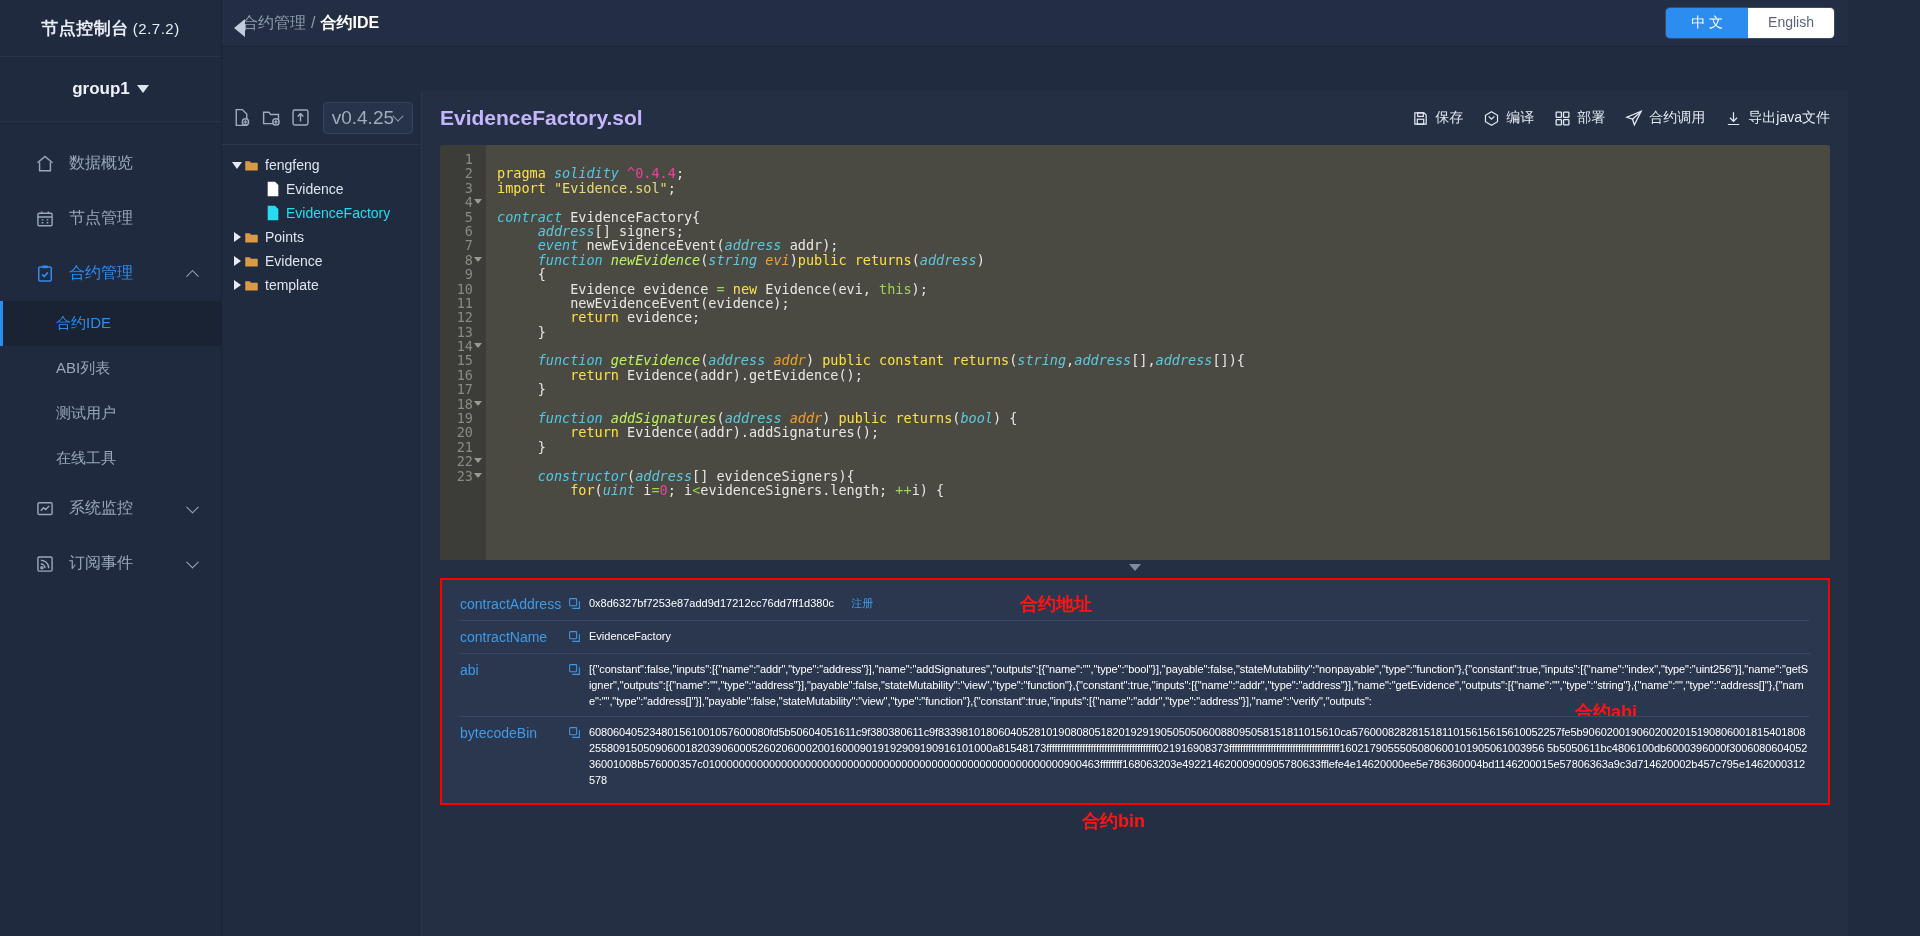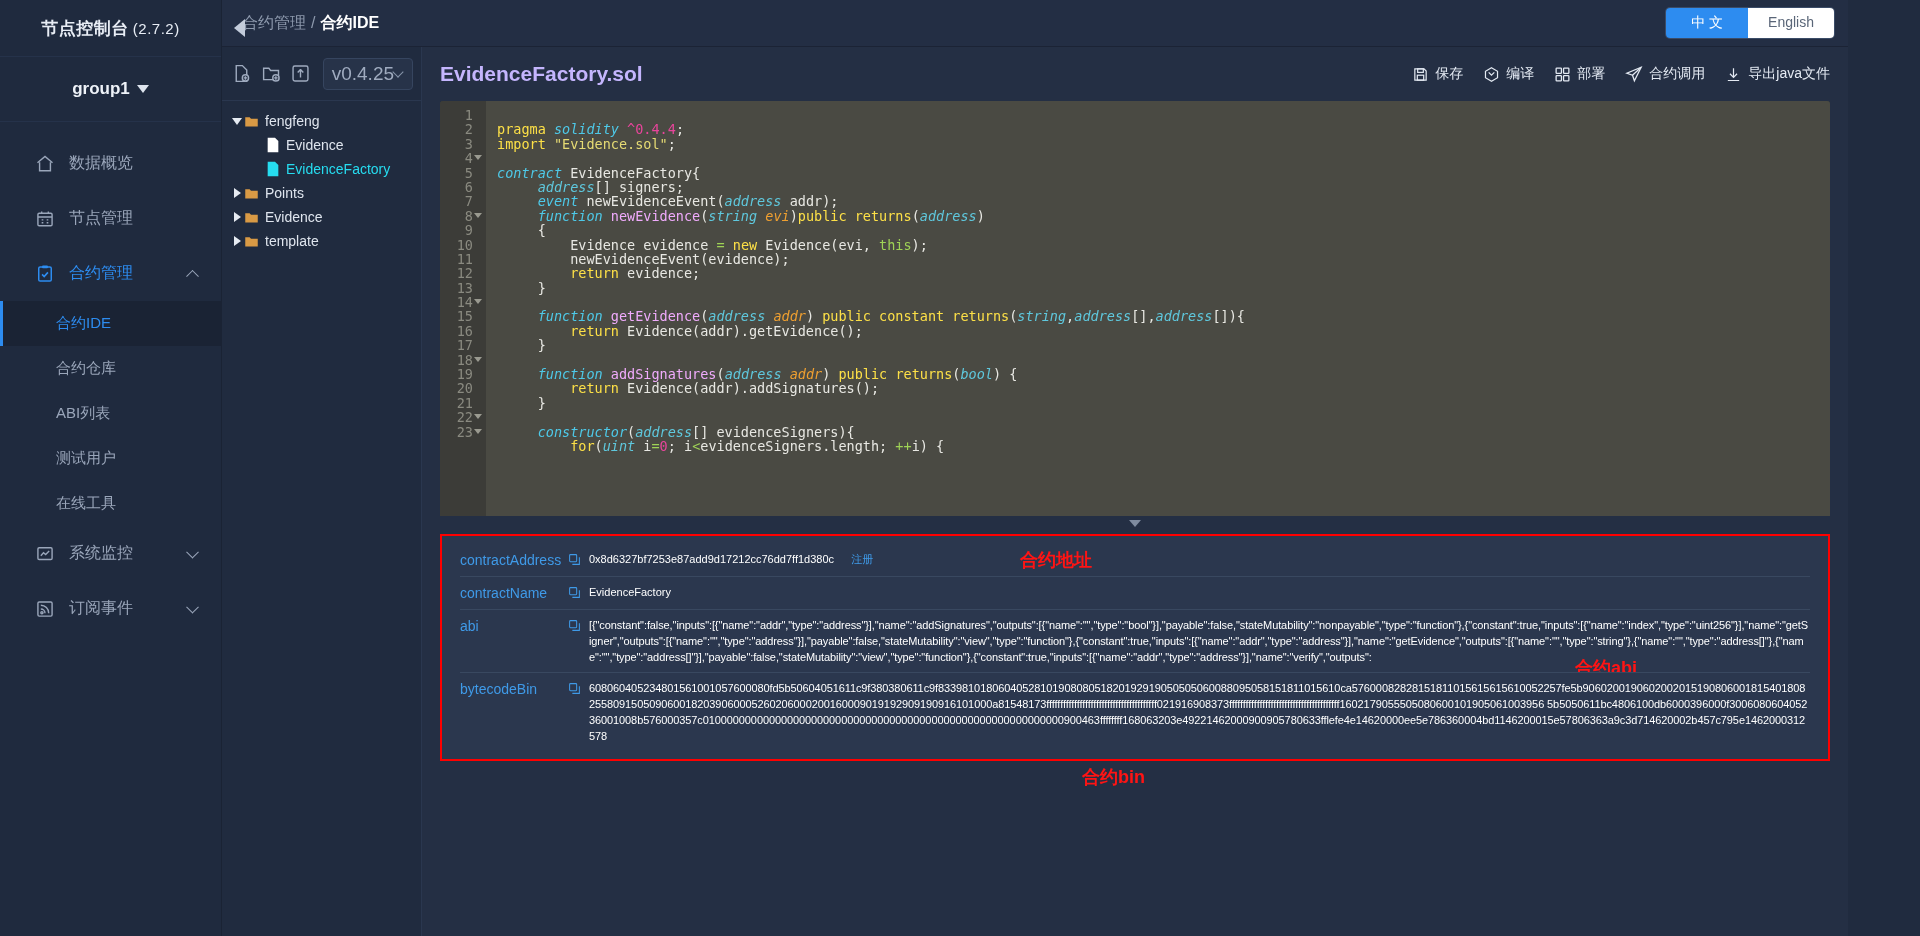--- a/index.html
+++ b/index.html
@@ -78,21 +78,21 @@
   }
   .sb-sub.selected {
     background: #1a2334; color: #2d8cf0;
   }
   .sb-sub.selected::before {
     content: ""; position: absolute; left: 0; top: 0; bottom: 0;
     width: 3px; background: #2d8cf0;
   }
 
   
-  .main { flex: 1; display: flex; flex-direction: column; height: 936px; min-width: 0; }
+  .main { flex: 1; display: flex; flex-direction: column; height: 936px; min-width: 0; gap: 44px; }
   .topbar {
     height: 47px; background: #232e44;
     display: flex; align-items: center;
     padding: 0 14px 0 20px;
     border-bottom: 1px solid #1b2335;
     flex-shrink: 0;
   }
   .crumb { font-size: 16px; color: #8d99ad; }
   .crumb .sep { margin: 0 5px; color: #8d99ad; }
   .crumb .cur { color: #ffffff; font-weight: 700; }
@@ -190,21 +190,21 @@
     font-family: "DejaVu Sans Mono", "Liberation Mono", monospace;
     font-size: 13.5px; line-height: 14.4px;
     white-space: pre; color: #e8e8e3;
     background: #4a4a43;
     border-left: 1px solid #4a4a43;
   }
   .code .ln { height: 14.4px; }
   .kw   { color: #fde047; }
   .kw2  { color: #4ec9e8; font-style: italic; }
   .typ  { color: #5fc8dd; font-style: italic; }
-  .fn   { color: #f0abfc; }
+  .fn   { color: #bef264; font-style: italic; }
   .str  { color: #e6db74; }
   .num  { color: #e8459b; }
   .par  { color: #f0a030; font-style: italic; }
   .pun  { color: #e8e8e3; }
   .gr   { color: #9fd356; }
 
   .splitter {
     height: 18px; margin: 0 18px; background: #242f44;
     display: flex; align-items: flex-start; justify-content: center;
     flex-shrink: 0;
@@ -300,23 +300,20 @@
               <rect x="8.5" y="1.8" width="7" height="3.4" rx="1" fill="#2d8cf0" stroke="none"></rect>
               <path d="M8.5 12.5l2.5 2.5 4.5-5" stroke="#2d8cf0" stroke-width="2"></path>
             </svg>
         </span>
         <span>合约管理</span>
         <span class="chev up"></span>
       </div>
 
       <div class="sb-sub selected">
         <span>合约IDE</span>
-      </div>
-      <div class="sb-sub">
-        <span>合约仓库</span>
       </div>
       <div class="sb-sub">
         <span>ABI列表</span>
       </div>
       <div class="sb-sub">
         <span>测试用户</span>
       </div>
       <div class="sb-sub">
         <span>在线工具</span>
       </div>

